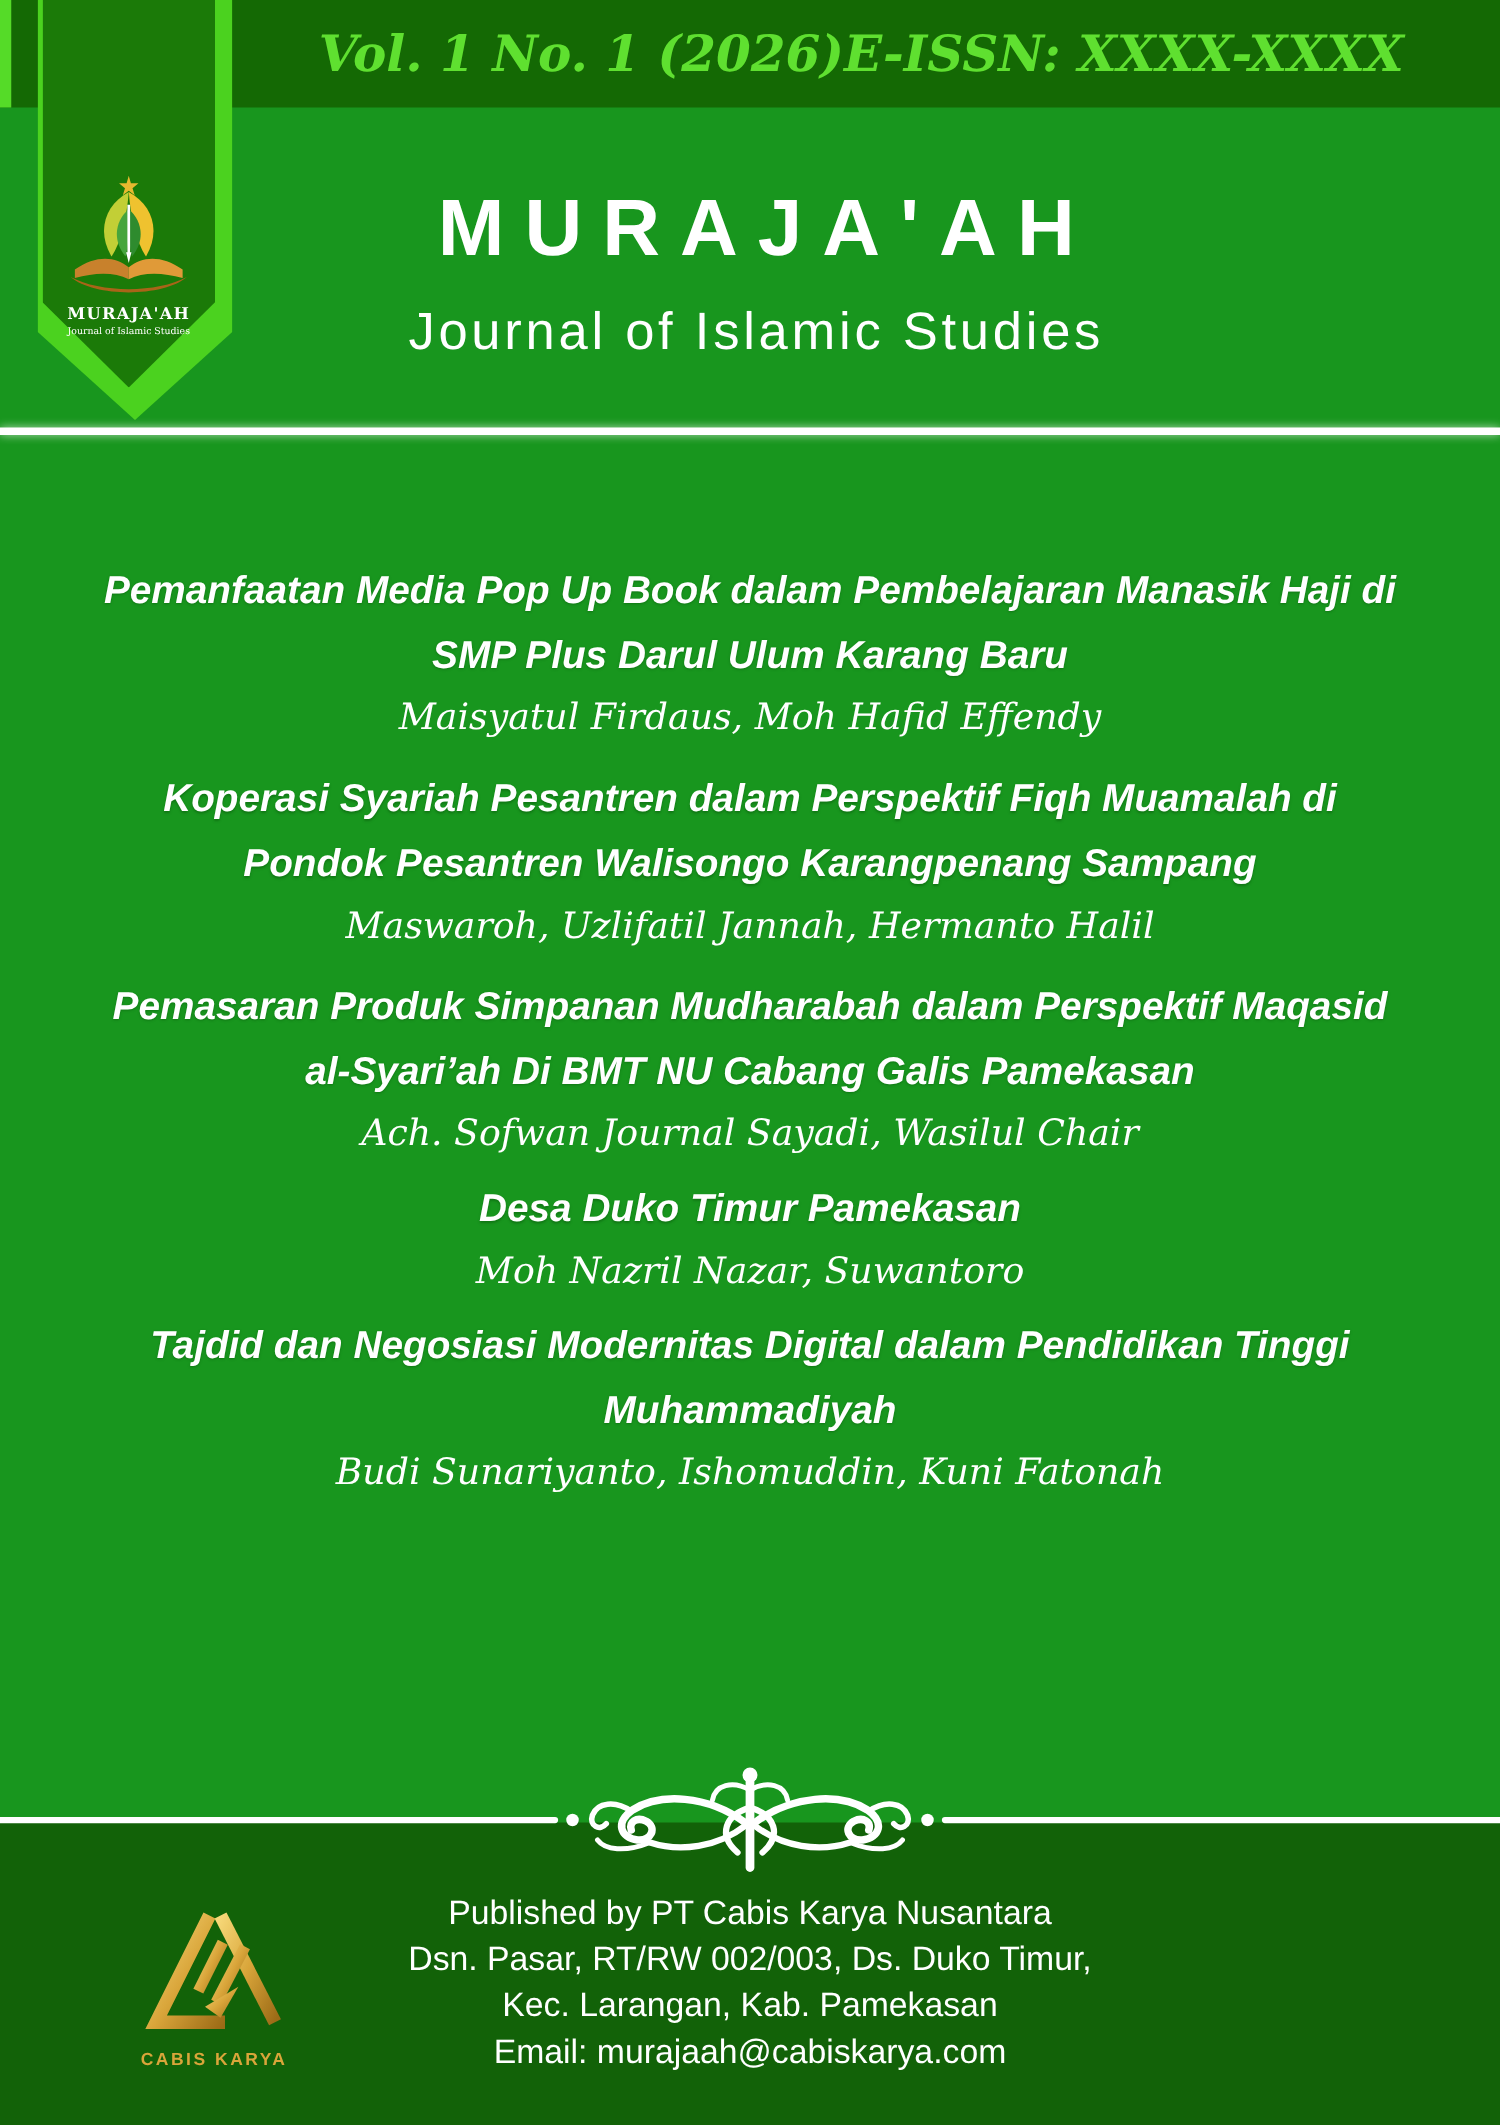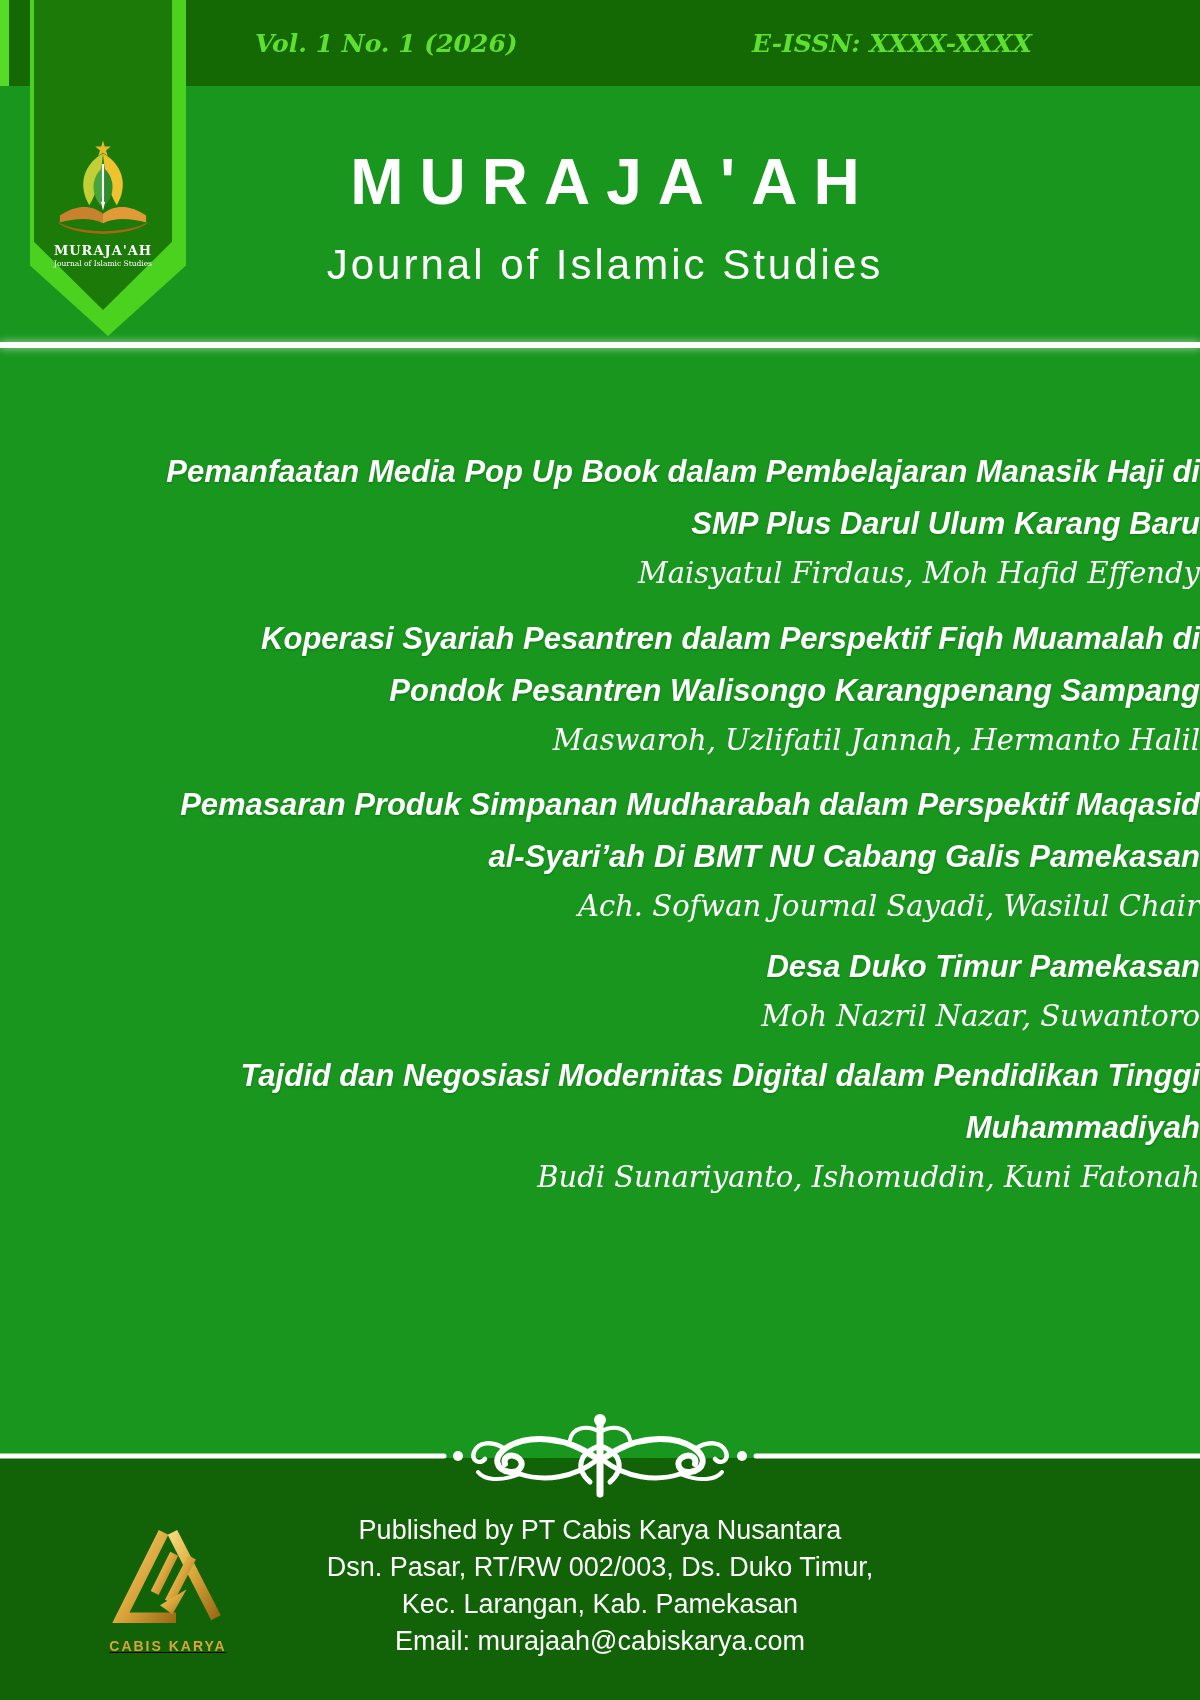--- a/index.html
+++ b/index.html
@@ -7,21 +7,21 @@
     position:relative; width:1200px; height:1700px; overflow:hidden;
     background:#18961E; font-family:"Liberation Sans", sans-serif;
     margin:0 auto;
   }
 
   
   .topbar { position:absolute; top:0; left:0; width:1200px; height:86px;
             background:#146904; display:flex; align-items:center; }
   .topbar-accent { position:absolute; left:0; top:0; width:9px; height:86px; background:#55DB28; }
   .topbar-text { font-family:"DejaVu Serif", serif; font-style:italic; font-weight:bold;
-                 font-size:25px; color:#5FE030; white-space:nowrap; }
+                 font-size:40px; color:#5FE030; white-space:nowrap; }
   .vol { margin-left:255px; }
   .eissn { margin-left:auto; margin-right:168px; }
 
   
   .ribbon-outer { position:absolute; left:30px; top:0; width:156px; height:336px;
                   background:#4BD21F;
                   clip-path:polygon(0 0,100% 0,100% 79%,50% 100%,0 79%); }
   .ribbon-inner { position:absolute; left:34px; top:0; width:138px; height:310px;
                   background:#1B7A08;
                   clip-path:polygon(0 0,100% 0,100% 78%,50% 100%,0 78%); }
@@ -34,36 +34,36 @@
   .masthead { position:absolute; top:150px; left:0; width:1200px; text-align:center; color:#fff; }
   .m-title { font-size:64px; font-weight:bold; letter-spacing:16px; padding-left:26px;
              font-stretch:condensed; line-height:1; }
   .m-sub { margin-top:30px; font-size:42px; font-weight:normal; letter-spacing:3px;
            padding-left:10px; line-height:1; }
 
   .rule { position:absolute; top:342px; left:0; width:1200px; height:6px; background:#fff;
           box-shadow:0 0 8px rgba(255,255,255,0.7); }
 
   
-  .article { position:absolute; left:0; width:1200px; text-align:right; color:#fff; }
+  .article { position:absolute; left:0; width:1200px; text-align:center; color:#fff; }
   .a1 { top:446px; } .a2 { top:613px; } .a3 { top:779px; } .a4 { top:941px; } .a5 { top:1050px; }
   .a-title { font-weight:bold; font-style:italic; font-size:31px; line-height:52px;
              font-stretch:condensed; text-shadow:0 1px 2px rgba(0,60,0,0.35); }
   .a-authors { font-family:"DejaVu Serif", serif; font-style:italic; font-size:29px;
                line-height:46px; }
 
   
   .ornament { position:absolute; top:1408px; left:0; width:1200px; height:96px; z-index:3; }
 
   
   .footerband { position:absolute; top:1458px; left:0; width:1200px; height:242px;
                 background:#126208; z-index:1; }
   .footer-text { position:absolute; top:1512px; left:0; width:1200px; text-align:center;
                  color:#ffffff; font-size:27px; line-height:37px; z-index:2; }
-  .ck-logo { position:absolute; left:106px; top:1520px; width:124px; text-align:center; z-index:4;text-decoration:underline; }
+  .ck-logo { position:absolute; left:106px; top:1520px; width:124px; text-align:right; z-index:4; }
   .ck-caption { font-size:14px; font-weight:bold; letter-spacing:2px; color:#D9A53A; margin-top:2px; }
 </style>
 </head>
 <body>
 
 <div class="page">
 
   <div class="topbar">
     <div class="topbar-accent"></div>
     <span class="topbar-text vol">Vol. 1 No. 1 (2026)</span>

